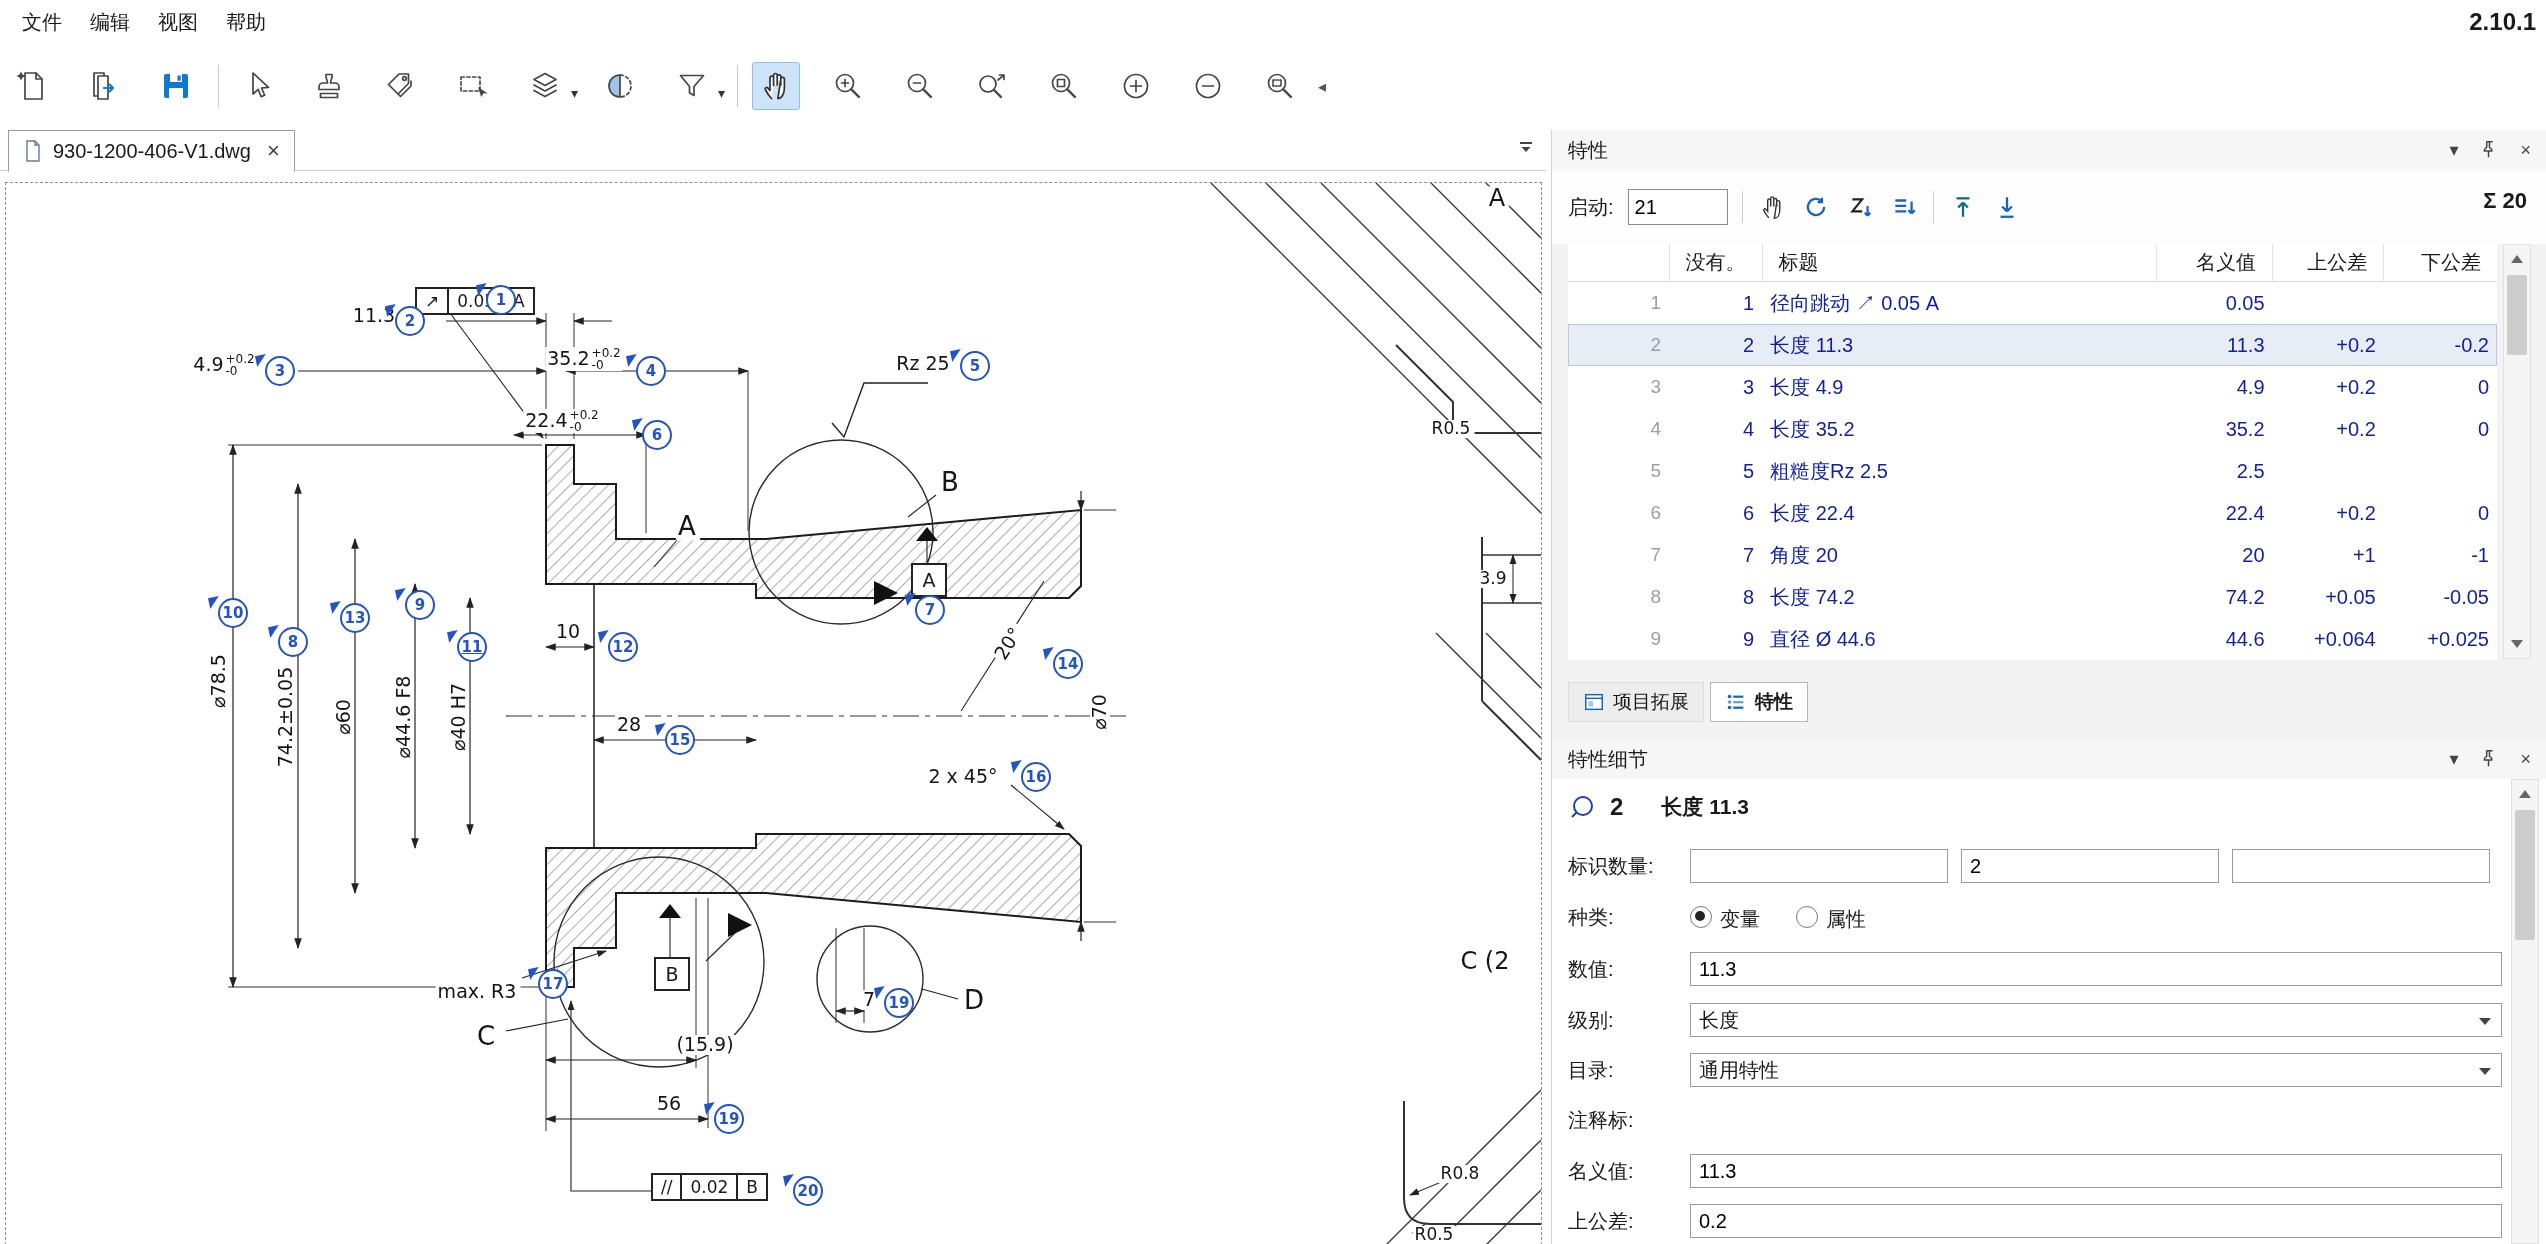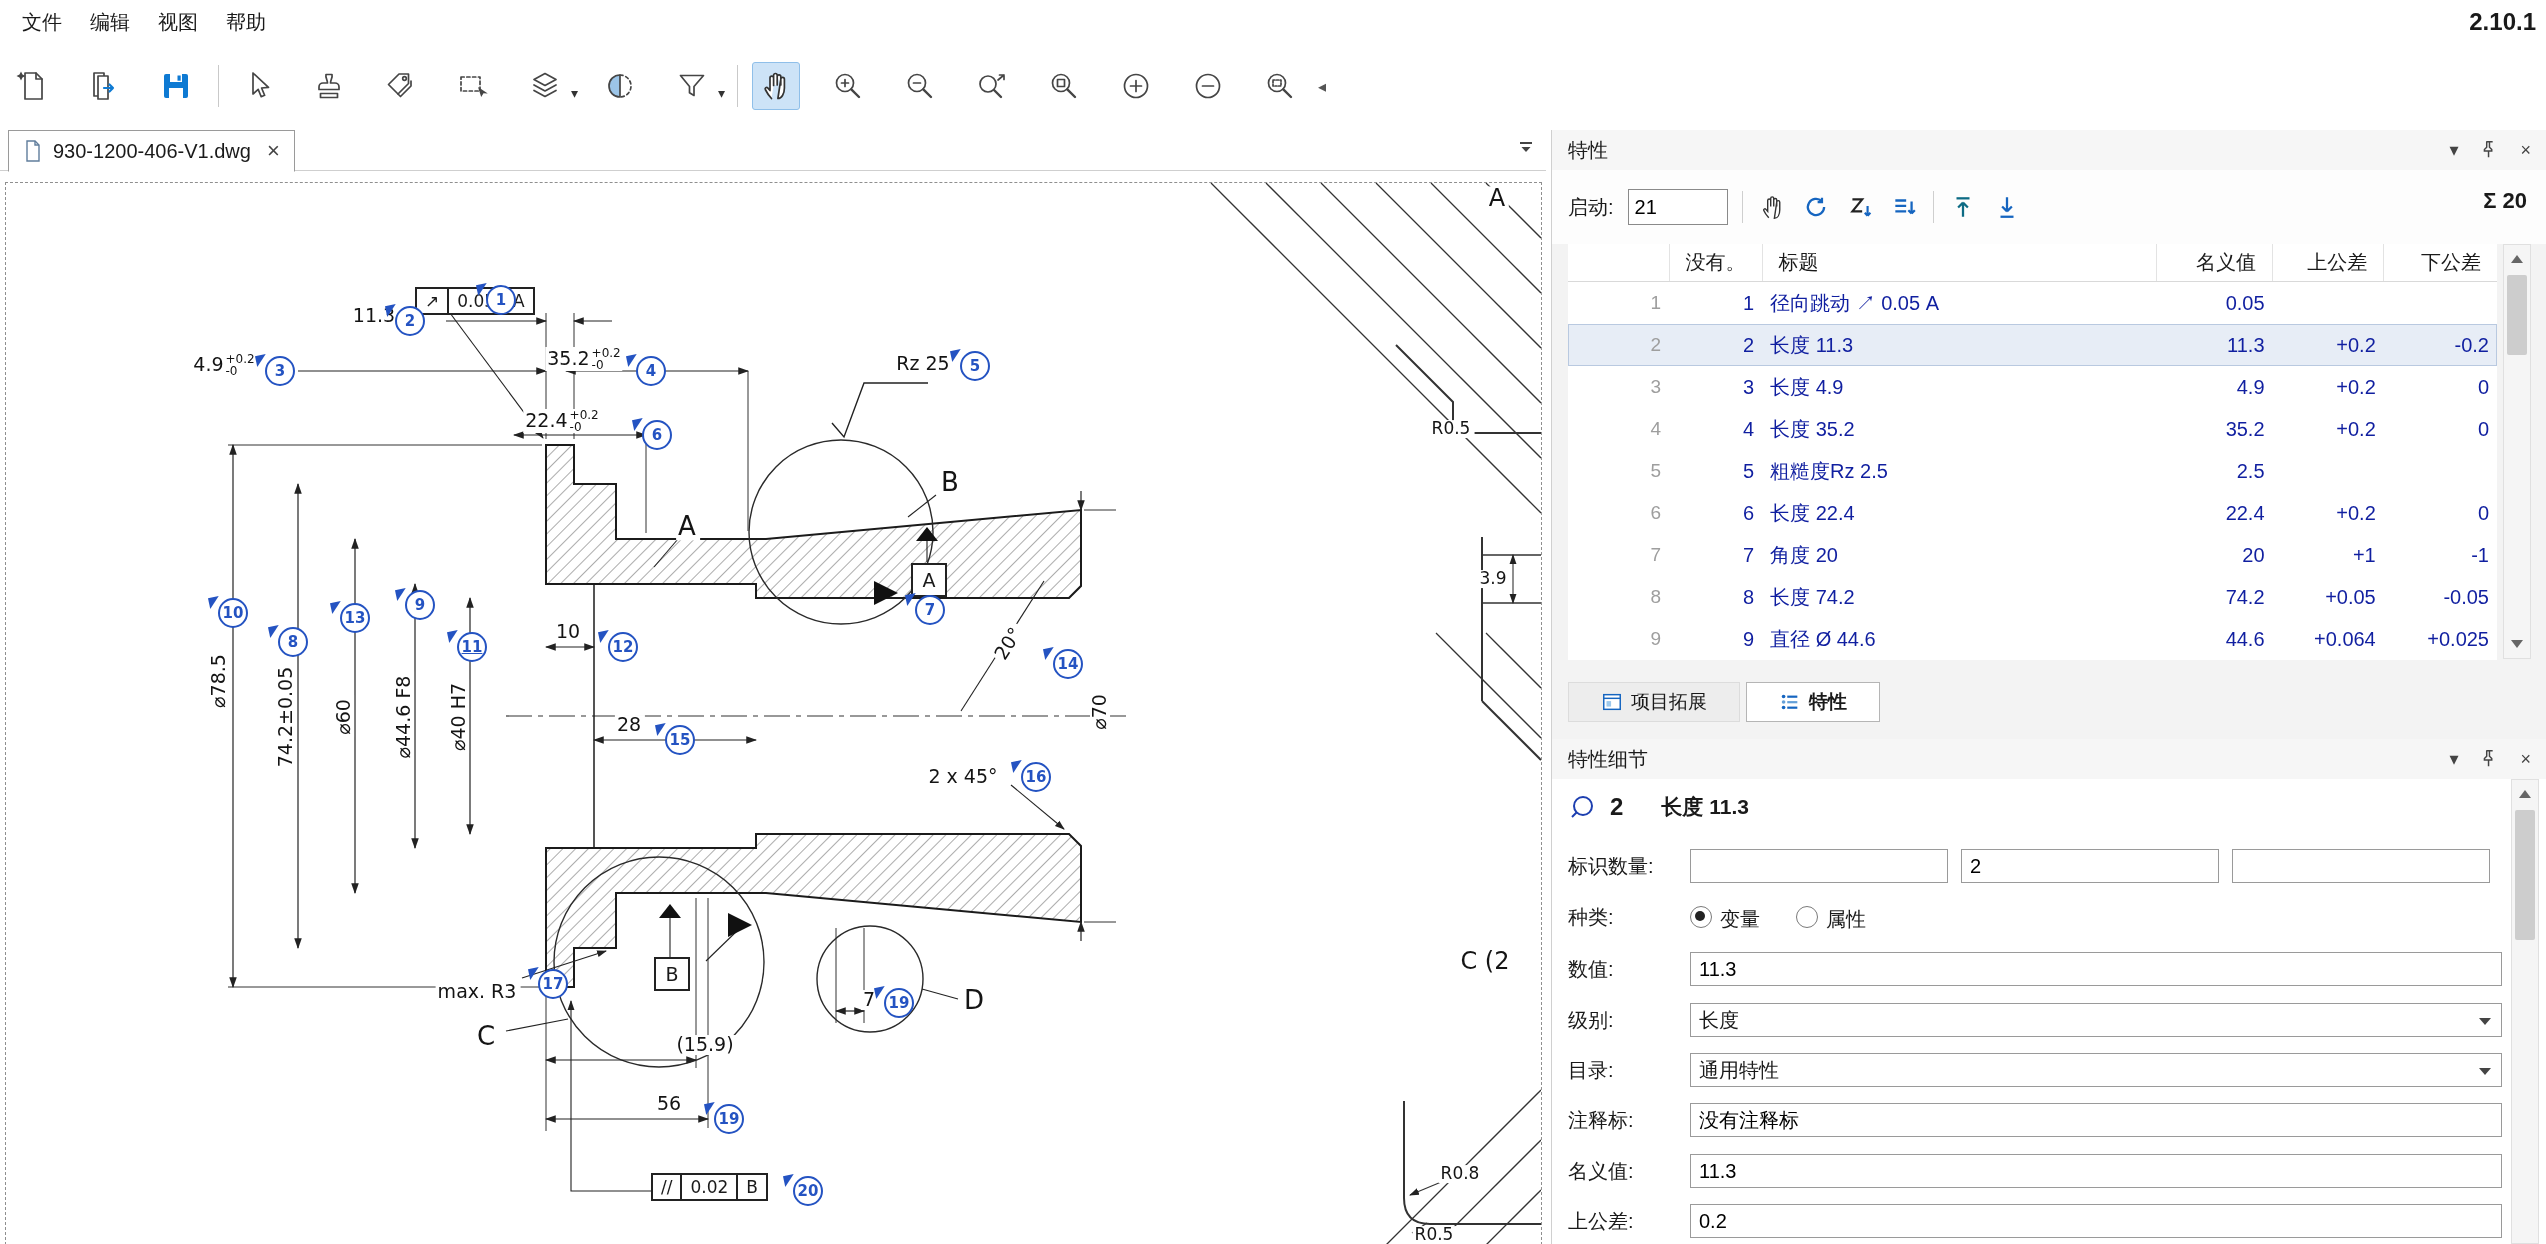--- a/index.html
+++ b/index.html
@@ -68,21 +68,21 @@
   tr.crow.selected{background:#e7edf6;box-shadow:inset 0 0 0 1px #b9c9e0;}
   
   .vscroll{position:absolute;width:28px;background:#f5f5f5;border:1px solid #e0e0e0;box-sizing:border-box;}
   .sb-btn{position:absolute;left:0;width:100%;height:28px;background:#f5f5f5;display:flex;align-items:center;justify-content:center;}
   .sb-thumb{position:absolute;left:3px;width:20px;background:#cdcdcd;border-radius:2px;}
   .tri-up{width:0;height:0;border-left:6px solid transparent;border-right:6px solid transparent;border-bottom:8px solid #666;}
   .tri-dn{width:0;height:0;border-left:6px solid transparent;border-right:6px solid transparent;border-top:8px solid #666;}
   
   .p-tabs{position:absolute;left:0;top:552px;width:100%;height:44px;display:flex;align-items:flex-start;
           padding-left:16px;gap:6px;box-sizing:border-box;}
-  .p-tab{display:flex;align-items:center;gap:8px;height:38px;padding:0 32px;font-size:19px;background:#ededed;
+  .p-tab{display:flex;align-items:center;gap:8px;height:38px;padding:0 14px;font-size:19px;background:#ededed;
          border:1px solid #dcdcdc;}
   .p-tab.active{background:#fff;border:1px solid #b5b5b5;font-weight:bold;}
   
   .detail{position:absolute;left:0;top:649px;width:100%;height:465px;background:#fff;}
   .d-item{position:absolute;left:16px;top:14px;display:flex;align-items:center;gap:14px;}
   .d-item .dno{font-size:24px;font-weight:bold;}
   .d-item .dtitle{font-size:21px;font-weight:bold;margin-left:24px;}
   .frow{position:absolute;left:16px;width:950px;height:38px;display:flex;align-items:center;}
   .frow .flabel{width:122px;font-size:20px;flex:0 0 auto;}
   .txt{height:34px;border:1px solid #9a9a9a;font-size:20px;padding:0 8px;font-family:inherit;box-sizing:border-box;background:#fff;}
@@ -930,21 +930,20 @@
     <div class="frow" style="top:222px">
       <span class="flabel">级别:</span>
       <div class="select">
         <span>长度</span>
         <span class="sel-arrow"></span>
       </div>
     </div>
 
     <div class="frow" style="top:322px">
       <span class="flabel">注释标:</span>
-      <input class="txt full" value="没有注释标" style="">
     </div>
 
     <div class="frow" style="top:373px">
       <span class="flabel">名义值:</span>
       <input class="txt full" value="11.3" style="">
     </div>
 
     <div class="frow" style="top:423px">
       <span class="flabel">上公差:</span>
       <input class="txt full" value="0.2" style="">

